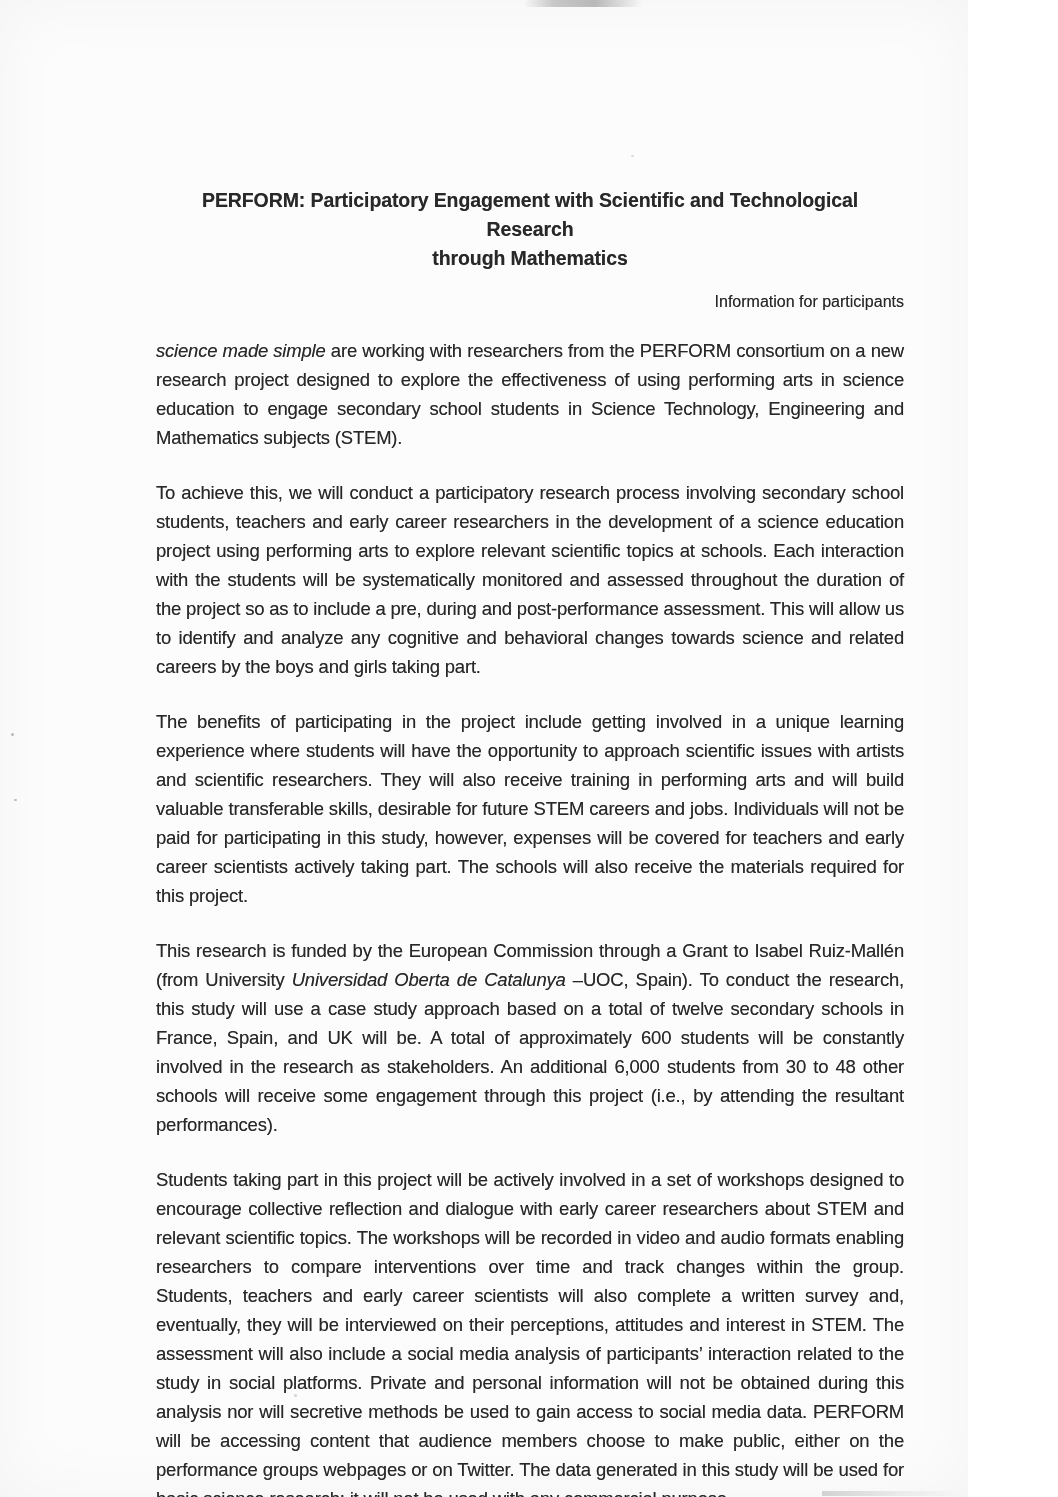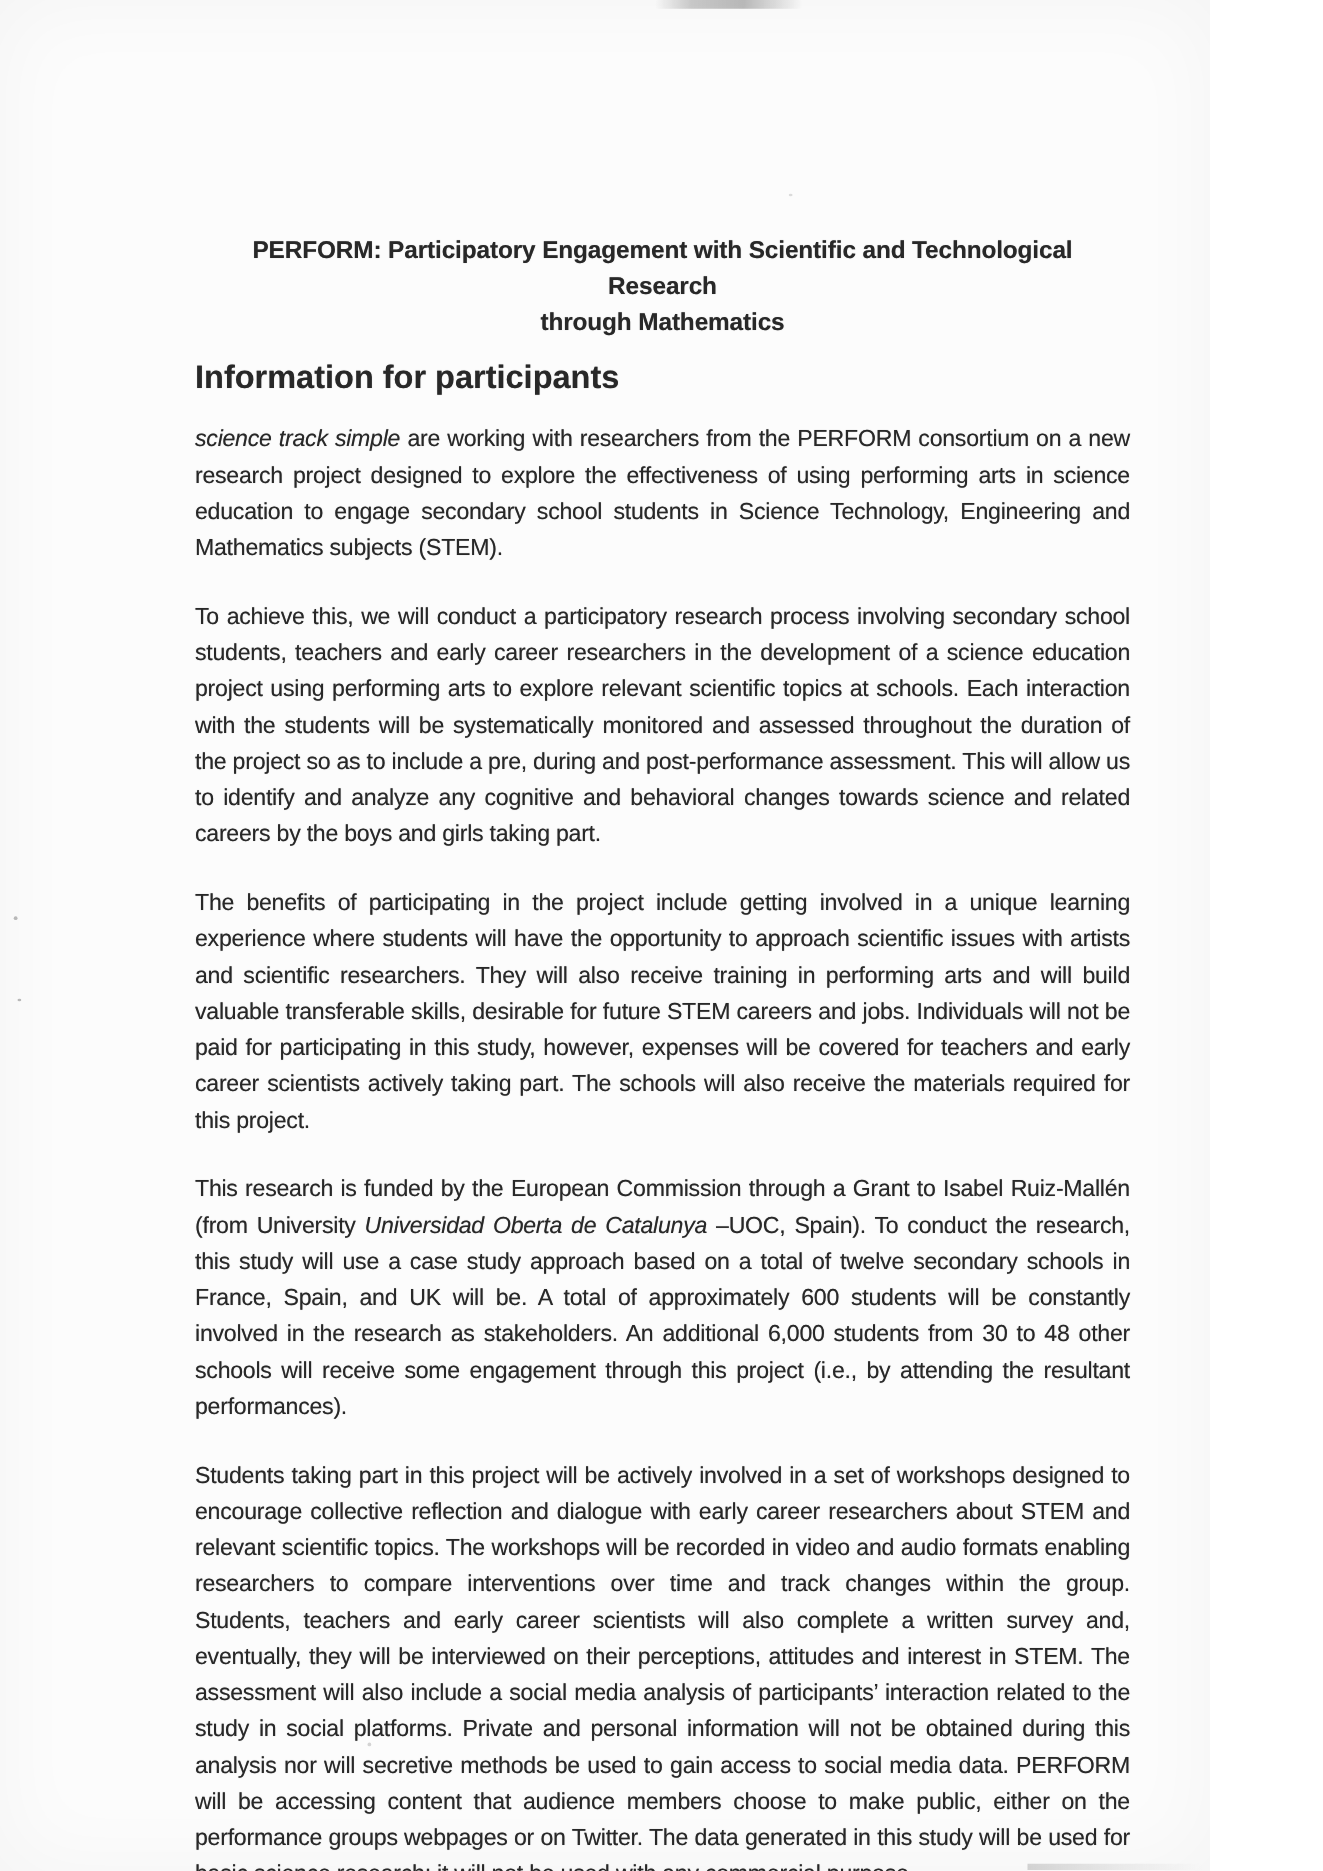--- a/index.html
+++ b/index.html
@@ -28,24 +28,24 @@
   .title {
     margin: 0 0 14px 0;
     font-size: 19.5px;
     font-weight: bold;
     line-height: 29px;
     text-align: center;
     letter-spacing: -0.1px;
   }
   .subtitle {
     margin: 0 0 20px 0;
-    font-size: 26px;
-    font-weight: bold;
+    font-size: 16px;
+    font-weight: normal;
     line-height: 29px;
-    text-align: left;
+    text-align: right;
   }
   .para {
     margin: 0 0 26px 0;
     font-size: 18.5px;
     line-height: 29px;
     text-align: justify;
     letter-spacing: -0.2px;
   }
   .para em {
     font-style: italic;
@@ -99,21 +99,21 @@
   <div class="artifact speck speck-4"></div>
 
   <div class="content">
     <h1 class="title">
       <span>PERFORM: Participatory Engagement with Scientific and Technological Research</span>
       <br>
       <span>through Mathematics</span>
     </h1>
     <h2 class="subtitle">Information for participants</h2>
     <div>
-        <p class="para"><em>science track simple</em><span> are working with researchers from the PERFORM consortium on a new research project designed to explore the effectiveness of using performing arts in science education to engage secondary school students in Science Technology, Engineering and Mathematics subjects (STEM).</span></p>
+        <p class="para"><em>science made simple</em><span> are working with researchers from the PERFORM consortium on a new research project designed to explore the effectiveness of using performing arts in science education to engage secondary school students in Science Technology, Engineering and Mathematics subjects (STEM).</span></p>
         <p class="para"><span>To achieve this, we will conduct a participatory research process involving secondary school students, teachers and early career researchers in the development of a science education project using performing arts to explore relevant scientific topics at schools. Each interaction with the students will be systematically monitored and assessed throughout the duration of the project so as to include a pre, during and post-performance assessment. This will allow us to identify and analyze any cognitive and behavioral changes towards science and related careers by the boys and girls taking part.</span></p>
         <p class="para"><span>The benefits of participating in the project include getting involved in a unique learning experience where students will have the opportunity to approach scientific issues with artists and scientific researchers. They will also receive training in performing arts and will build valuable transferable skills, desirable for future STEM careers and jobs. Individuals will not be paid for participating in this study, however, expenses will be covered for teachers and early career scientists actively taking part.  The schools will also receive the materials required for this project.</span></p>
         <p class="para"><span>This research is funded by the European Commission through a Grant to Isabel Ruiz-Mallén (from University </span><em>Universidad Oberta de Catalunya</em><span> –UOC, Spain).  To conduct the research, this study will use a case study approach based on a total of twelve secondary schools in France, Spain, and UK will be. A total of approximately 600 students will be constantly involved in the research as stakeholders. An additional 6,000 students from 30 to 48 other schools will receive some engagement through this project (i.e., by attending the resultant performances).</span></p>
         <p class="para"><span>Students taking part in this project will be actively involved in a set of workshops designed to encourage collective reflection and dialogue with early career researchers about STEM and relevant scientific topics. The workshops will be recorded in video and audio formats enabling researchers to compare interventions over time and track changes within the group. Students, teachers and early career scientists will also complete a written survey and, eventually, they will be interviewed on their perceptions, attitudes and interest in STEM. The assessment will also include a social media analysis of participants’ interaction related to the study in social platforms. Private and personal information will not be obtained during this analysis nor will secretive methods be used to gain access to social media data. PERFORM will be accessing content that audience members choose to make public, either on the performance groups webpages or on Twitter. The data generated in this study will be used for basic science research; it will not be used with any commercial purpose.</span></p>
       </div>
   </div>
 
 </div>
 
 </body></html>

